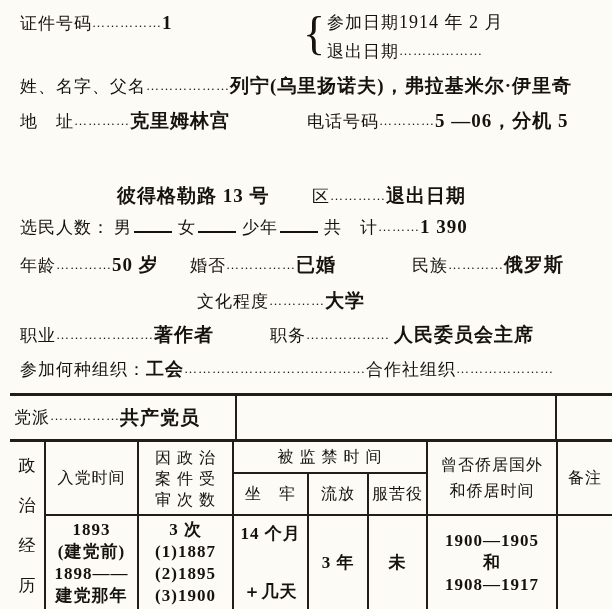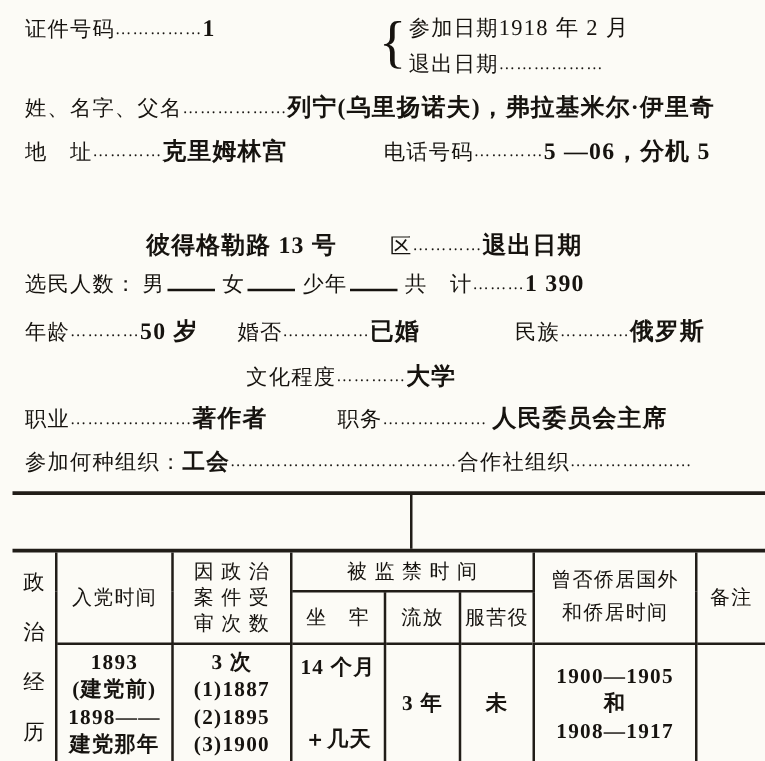--- a/index.html
+++ b/index.html
@@ -54,21 +54,21 @@
 <div class="page">
 
   <div class="row" style="top:12px;">
     <span class="seg" style="left:8px;">
       <span class="lab">证件号码</span><span class="dots">……………</span><span class="val">1</span>
     </span>
   </div>
   <div class="row" style="top:6px;left:303px;width:309px;height:62px;">
     <span class="brace" style="left:0;top:0;">{</span>
     <span class="seg" style="left:24px;top:4px;">
-      <span class="lab">参加日期</span><span class="valn">1918 年 2 月</span>
+      <span class="lab">参加日期</span><span class="valn">1914 年 2 月</span>
     </span>
     <span class="seg" style="left:24px;top:34px;">
       <span class="lab">退出日期</span><span class="dots">………………</span>
     </span>
   </div>
 
   <div class="row" style="top:73px;">
     <span class="seg" style="left:8px;">
       <span class="lab">姓、名字、父名</span><span class="dots">………………</span><span class="val">列宁(乌里扬诺夫)，弗拉基米尔·伊里奇</span>
     </span>
@@ -130,20 +130,25 @@
     </span>
   </div>
 
   <div class="row" style="top:357px;text-align:center;">
     <span class="seg" style="left:8px;">
       <span class="lab">参加何种组织：</span><span class="val" style="font-size:18px;">工会</span><span class="dots">…………………………………</span><span class="lab">合作社组织</span><span class="dots">…………………</span>
     </span>
   </div>
 
   <div class="partyrow">
+    <div class="pcell pcell-1">
+      <span class="lab">党派</span>
+        <span class="dots">……………</span>
+        <span class="val">共产党员</span>
+    </div>
     <div class="pcell pcell-2"></div>
     <div class="pcell pcell-3"></div>
   </div>
 
   <table class="tbl">
     <colgroup>
       <col style="width:35px">
         <col style="width:93px">
         <col style="width:95px">
       <col style="width:75px">

